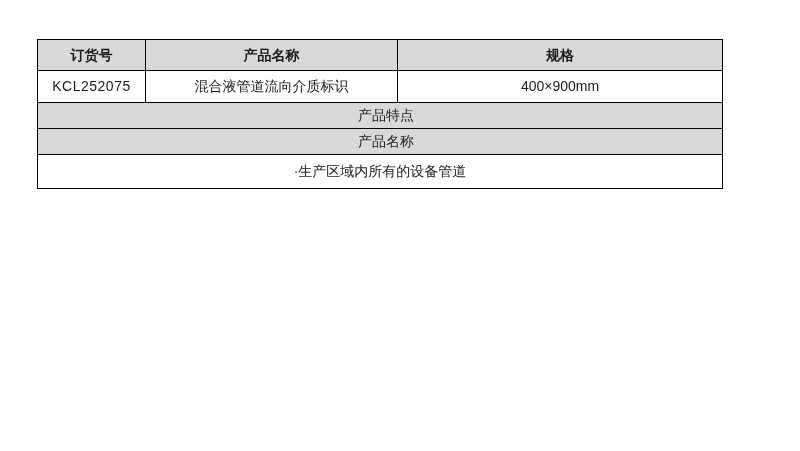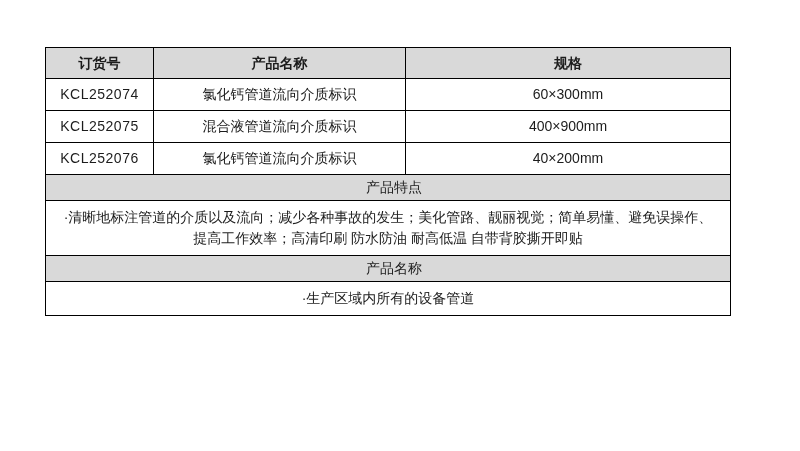--- a/index.html
+++ b/index.html
@@ -1,21 +1,21 @@
 <!DOCTYPE html>
 <html style="--header-bg: #d9d9d9; --border: #000000; --text: #1c1c1c; --page-bg: #ffffff;"><head>
 <meta charset="utf-8">
 <style>
   :root {
     --header-bg: #d9d9d9;
     --border: #000000;
     --text: #1c1c1c;
     --page-bg: #ffffff;
   }
-  * { margin: 12px; padding: 0; box-sizing: border-box; }
+  * { margin: 4px; padding: 0; box-sizing: border-box; }
   html, body {
     width: 800px; height: 451px;
     background: var(--page-bg);
     font-family: "Liberation Sans", "DejaVu Sans", sans-serif;
     overflow: hidden;
   }
   .spec-table {
     position: absolute;
     left: 33px; top: 35px;
     width: 685px;
@@ -58,39 +58,26 @@
   </colgroup>
   <thead>
     <tr>
       <th>订货号</th>
       <th>产品名称</th>
       <th>规格</th>
     </tr>
   </thead>
   <tbody>
     <tr class="data-row">
-      <td class="order-cell">KCL252074</td>
-      <td>氯化钙管道流向介质标识</td>
-      <td>60×300mm</td>
-    </tr>
-    <tr class="data-row">
       <td class="order-cell">KCL252075</td>
       <td>混合液管道流向介质标识</td>
       <td>400×900mm</td>
     </tr>
-    <tr class="data-row">
-      <td class="order-cell">KCL252076</td>
-      <td>氯化钙管道流向介质标识</td>
-      <td>40×200mm</td>
-    </tr>
     <tr class="section-head">
       <td colspan="3">产品特点</td>
-    </tr>
-    <tr class="section-body">
-      <td colspan="3">·清晰地标注管道的介质以及流向；减少各种事故的发生；美化管路、靓丽视觉；简单易懂、避免误操作、提高工作效率；高清印刷 防水防油 耐高低温 自带背胶撕开即贴</td>
     </tr>
     <tr class="section-head">
       <td colspan="3">产品名称</td>
     </tr>
     <tr class="section-body occasions">
       <td colspan="3">·生产区域内所有的设备管道</td>
     </tr>
   </tbody>
 </table>
 

